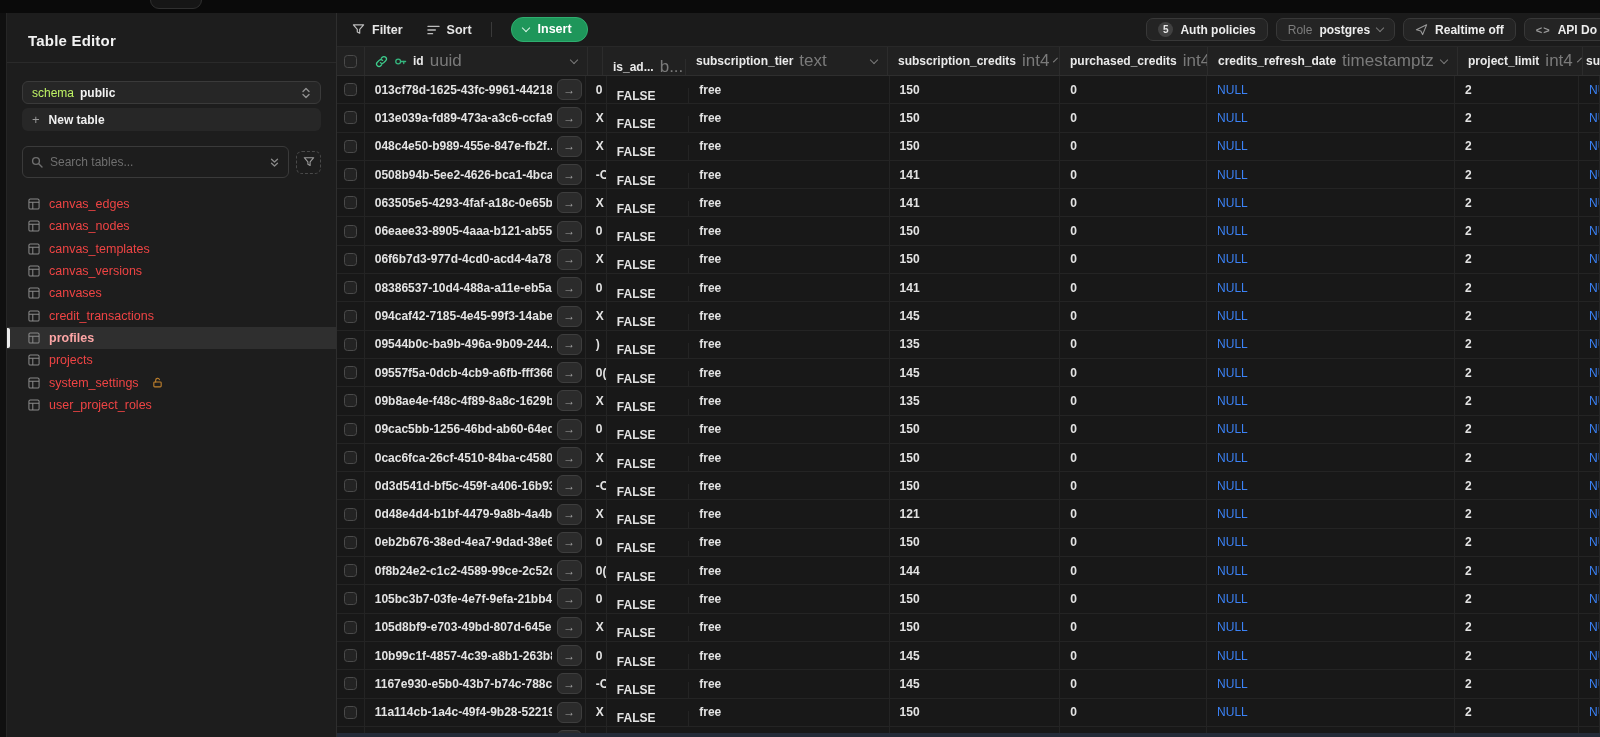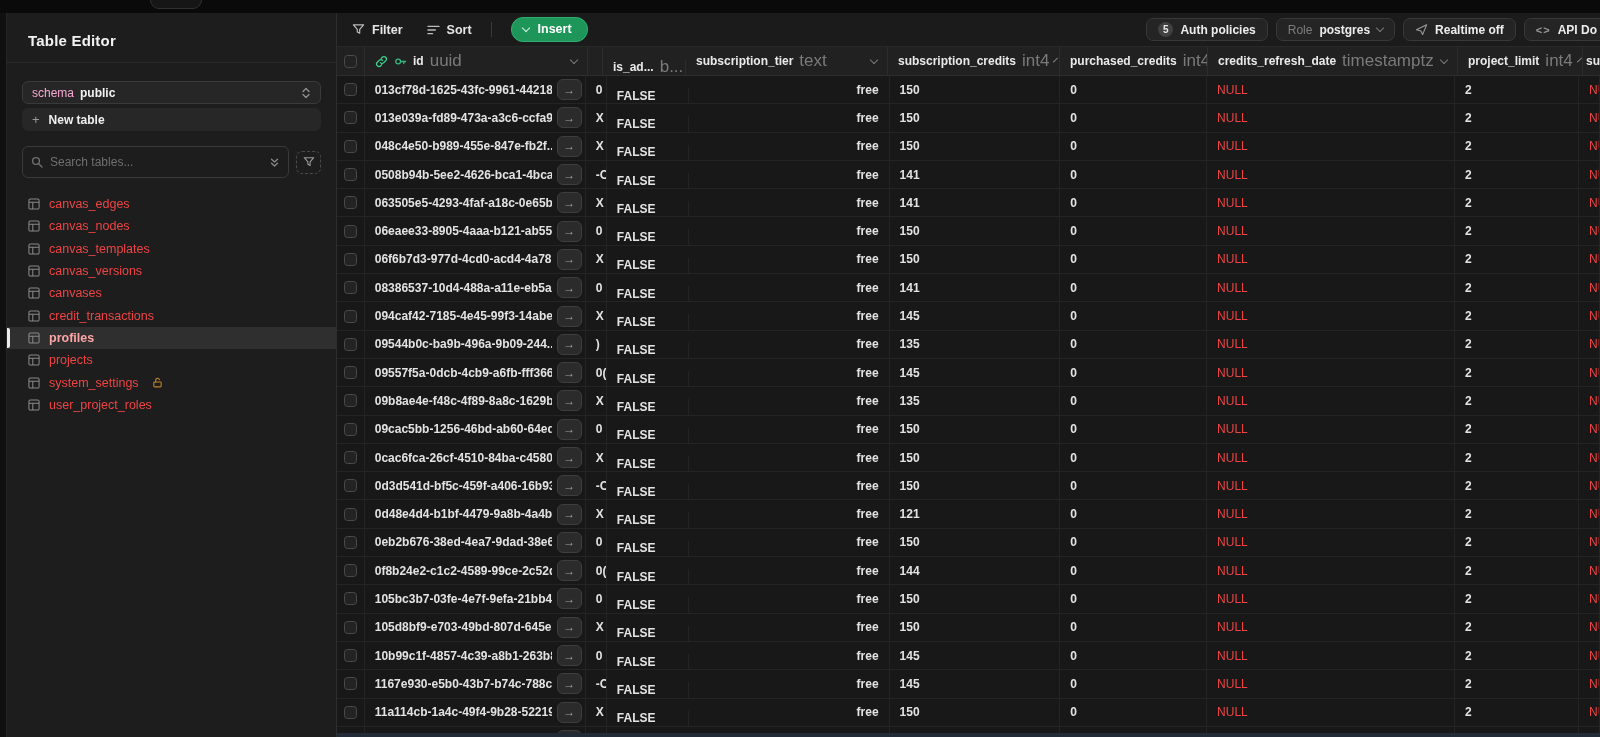--- a/index.html
+++ b/index.html
@@ -14,21 +14,21 @@
   
   .rail { width:7px; background:#101010; border-right:1px solid #262626; }
 
   
   .sidebar { width:330px; background:#1d1d1d; border-right:1px solid #2e2e2e; }
   .sb-title { padding:19px 0 13px 21px; font-size:15px; font-weight:700; color:#f2f2f2;
               border-bottom:1px solid #2a2a2a; letter-spacing:.2px; }
   .sb-controls { padding:18px 15px 0 15px; }
   .schema-box { height:23px; background:#262626; border:1px solid #3a3a3a; border-radius:6px;
                 display:flex; align-items:center; gap:6px; padding:0 9px; font-size:12px; cursor:pointer; }
-  .schema-label { color:#f9a8d4;text-align:right; }
+  .schema-label { color:#bef264;text-align:right; }
   .schema-value { color:#f2f2f2; font-weight:700; }
   .schema-box .right { margin-left:auto; display:flex; align-items:center; }
   .newtable-btn { margin-top:4px; height:23px; background:#272727; border:none; border-radius:6px;
                   display:flex; align-items:center; gap:9px; padding:0 10px; width:100%;
                   font-size:12px; font-weight:700; color:#f0f0f0; cursor:pointer;
                   font-family:"Liberation Sans", sans-serif; }
   .plus { color:#9a9a9a; font-size:13px; font-weight:400; }
   .search-row { margin-top:15px; display:flex; gap:7px; align-items:center; }
   .search-box { flex:1; height:23px; border:1px solid #3a3a3a; border-radius:6px;
                 display:flex; align-items:center; gap:7px; padding:15px 8px; background:transparent; }
@@ -77,32 +77,32 @@
   
   .grid-header { height:29px; background:#212121; border-bottom:1px solid #2e2e2e; display:flex; }
   .hcell { display:flex; align-items:center; gap:6px; padding:0 10px; border-right:1px solid #2c2c2c;
            font-size:12px; color:#eaeaea; font-weight:700; overflow:hidden; white-space:nowrap; }
   .htype { color:#7a7a7a; font-weight:400; font-size:17px; }
   .hchev { margin-left:auto; }
   .c-check { width:28px; justify-content:center; padding:0; }
   .c-id    { width:223px; }
   .c-clip  { width:15px; padding:0 1px; }
   .c-bool  { width:83px;margin-top:12px; }
-  .c-tier  { width:202px;justify-content:flex-end; }
+  .c-tier  { width:202px; }
   .c-sub   { width:172px; }
   .c-pur   { width:148px; }
   .c-date  { width:250px; }
   .c-lim   { width:125px; }
   .c-su    { width:17px; padding:0 3px; border-right:none; flex:1; }
 
   .grid-body { flex:1; overflow:hidden; }
   .grid-row { height:28.3px; display:flex; border-bottom:1px solid #242424; background:#181818; }
   .cell { display:flex; align-items:center; padding:0 10px; border-right:1px solid #242424;
           font-size:12px; font-weight:700; color:#e3e3e3; overflow:hidden; white-space:nowrap; }
-  .cell.null-val { color:#ef4444; font-weight:400; }
+  .cell.null-val { color:#3b82f6; font-weight:400; }
   .id-cell { justify-content:space-between; padding-right:3px; }
   .uuid-text { overflow:hidden; white-space:nowrap; }
   .expand-btn { min-width:25px; height:21px; border-radius:6px; border:1px solid #3e3e3e; background:#2b2b2b;
                 color:#a0a0a0; font-size:12px; line-height:1; display:flex; align-items:center;
                 justify-content:center; cursor:pointer; margin-left:5px; }
   .checkbox { width:13px; height:13px; border:1px solid #4a4a4a; border-radius:3.5px; background:#232323; cursor:pointer; }
 
   .hscrollbar { position:absolute; left:0; right:0; bottom:0; height:4px; background:#242b38; }
 
   svg { display:block; }

